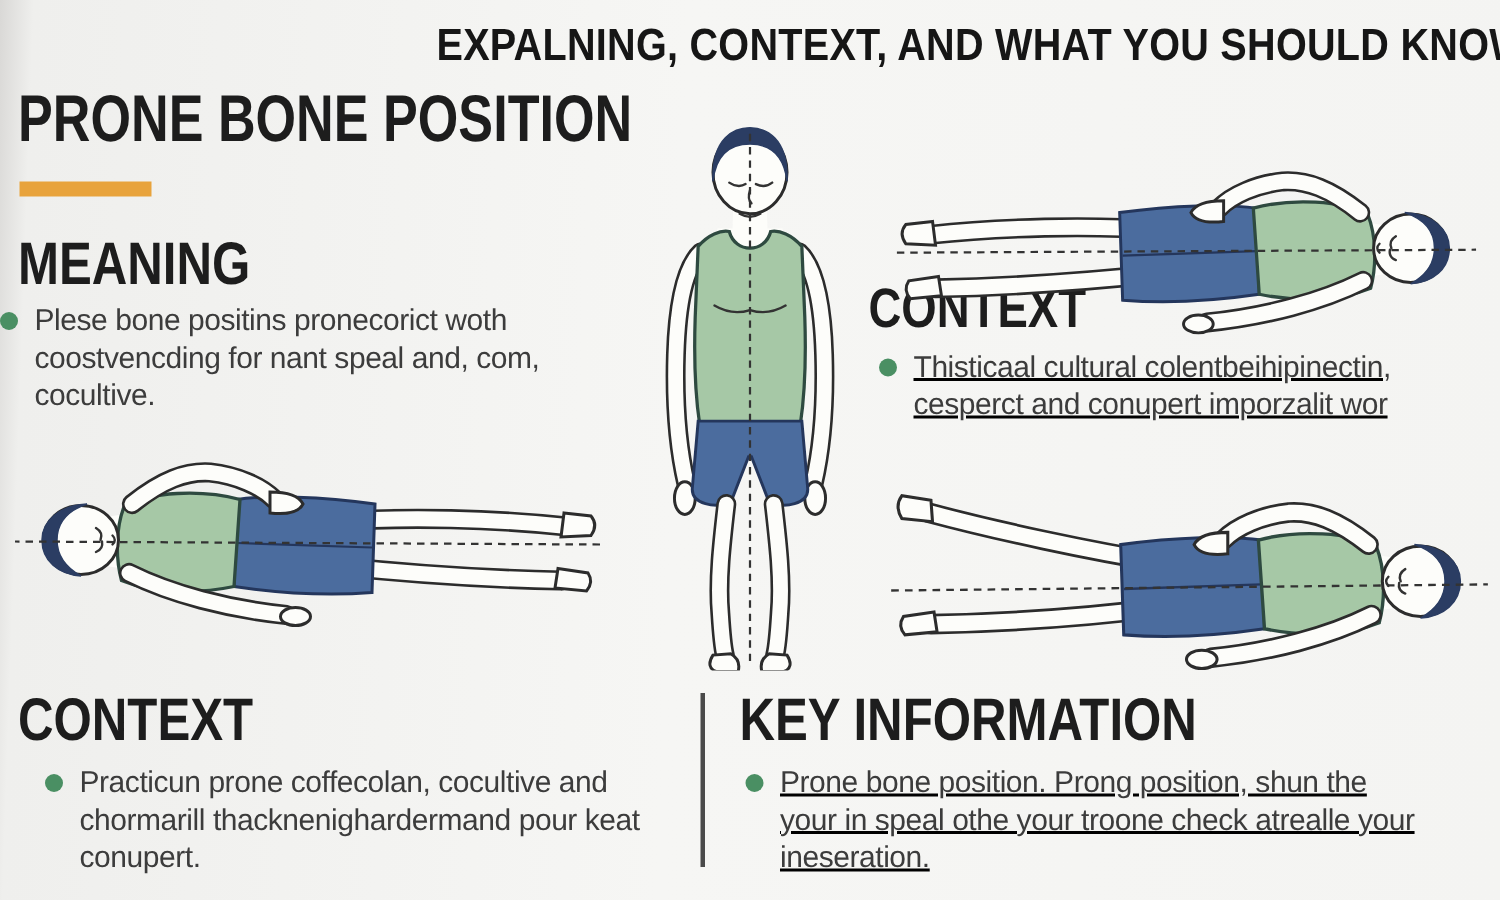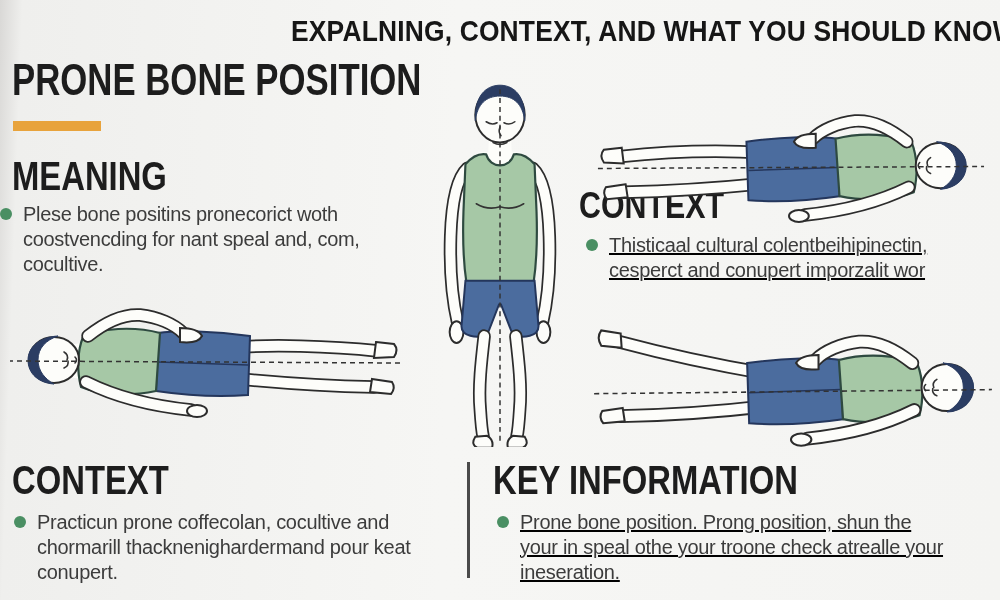--- a/index.html
+++ b/index.html
@@ -75,21 +75,21 @@
   <div class="h-sec h-context-right" style="left:579px;top:185px;">CONTEXT</div>
   <div class="bullet" style="left:586px;top:233px;text-decoration:underline;">
     <span class="dot"></span>
     <div>
       <div class="b-line">Thisticaal cultural colentbeihipinectin,</div>
       <div class="b-line">cesperct and conupert imporzalit wor</div>
     </div>
   </div>
 
   <div class="h-sec" style="left:12px;top:458px;">CONTEXT</div>
-  <div class="bullet" style="left:14px;top:510px;">
+  <div class="bullet" style="left:30px;top:510px;">
     <span class="dot"></span>
     <div>
       <div class="b-line">Practicun prone coffecolan, cocultive and</div>
       <div class="b-line">chormarill thacknenighardermand pour keat</div>
       <div class="b-line">conupert.</div>
     </div>
   </div>
 
   <div class="divider"></div>
 

